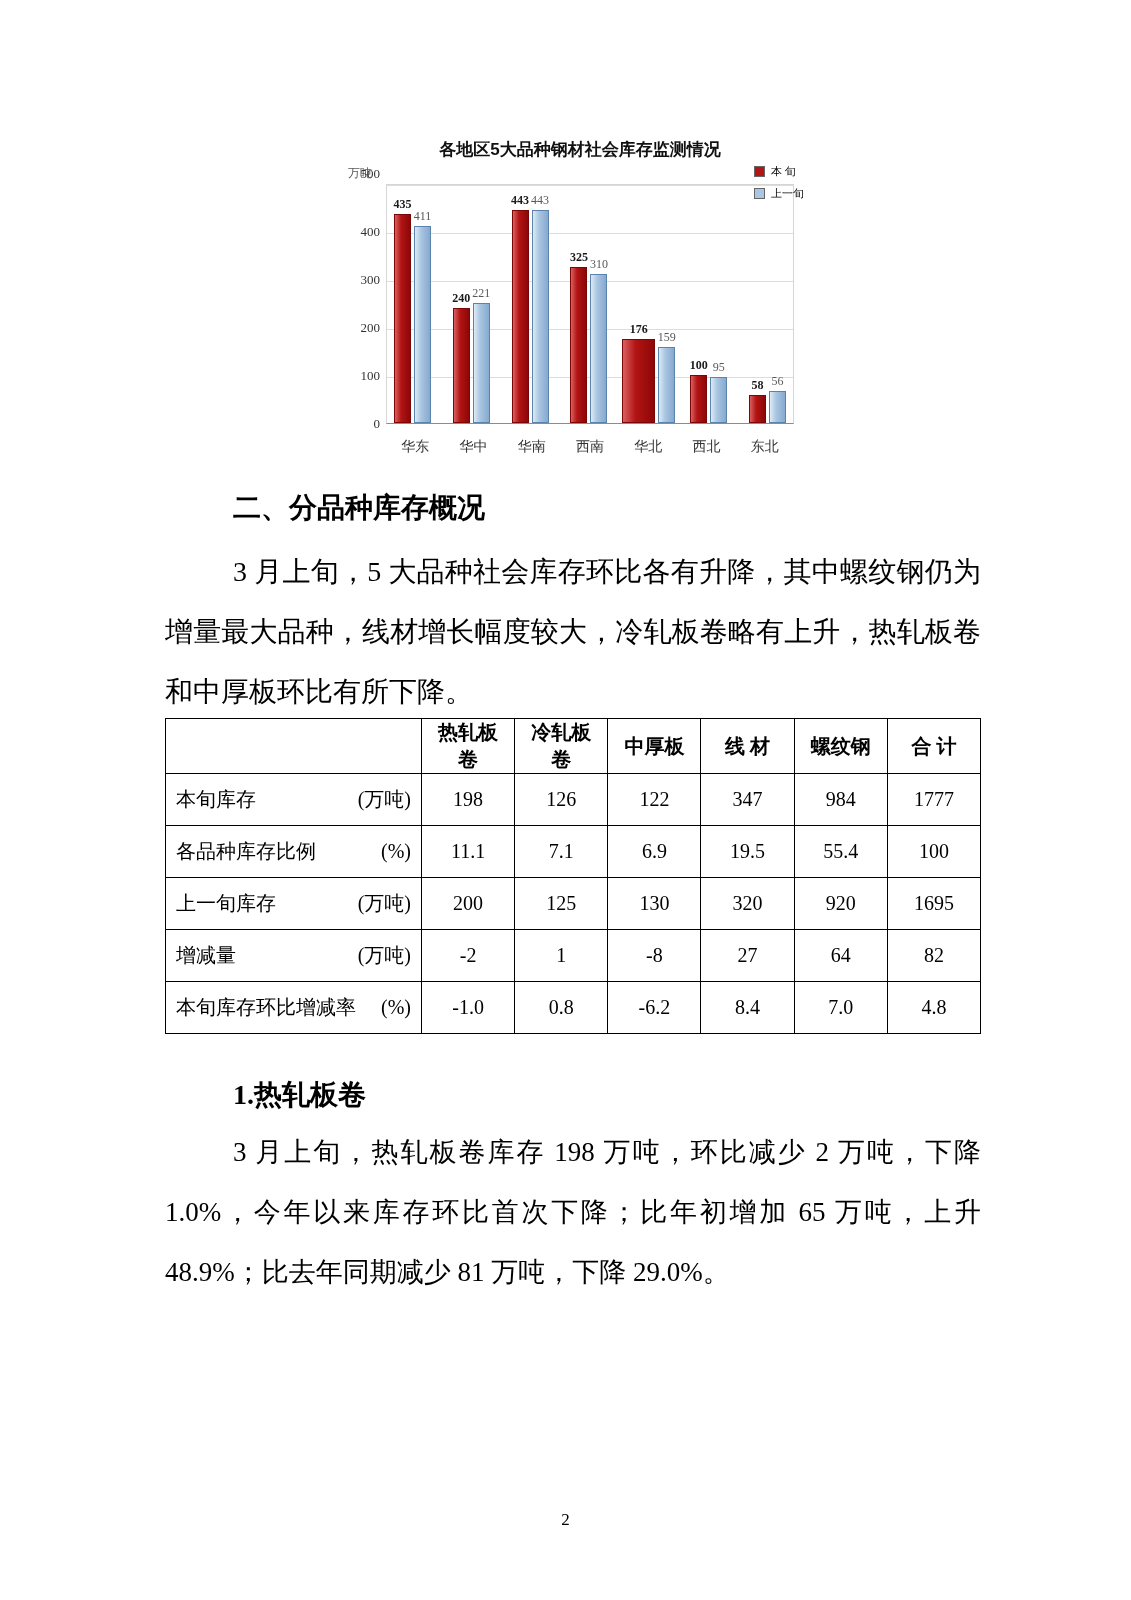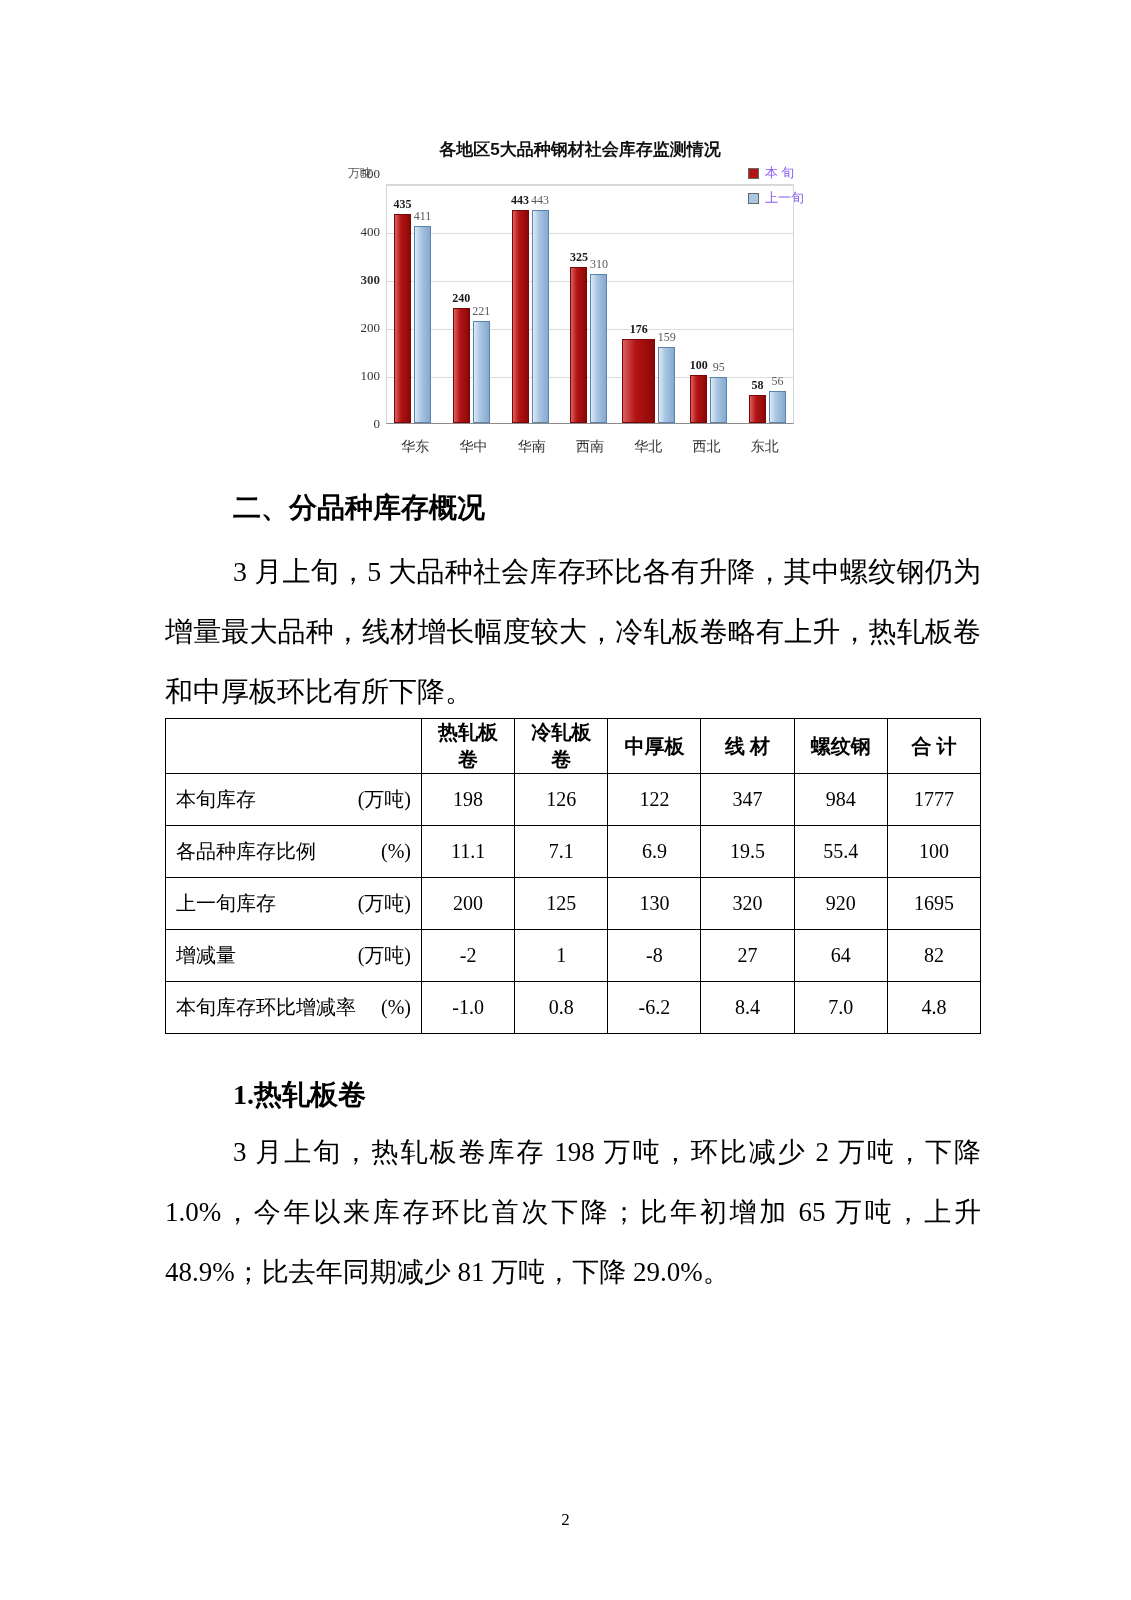--- a/index.html
+++ b/index.html
@@ -32,21 +32,21 @@
     position:absolute; bottom:calc(100% + 2px); left:50%; transform:translateX(-50%);
     font-size:12px; white-space:nowrap; font-family:"Liberation Serif","DejaVu Serif",serif;
   }
   .cur-label { font-weight:bold; color:#1a1a1a; }
   .prev-label { color:#595959; }
   .ytick { position:absolute; width:34px; left:6px; text-align:right; font-size:13px; color:#333; }
   .xticks { position:absolute; left:46px; top:300px; width:408px; display:flex; }
   .xtick { flex:1; text-align:center; font-size:14px; color:#333; }
   .legend {
     position:absolute; right:16px; top:26px; display:flex; flex-direction:column; gap:7px;
-    font-size:13px; color:#8b5cf6; background:rgba(255,255,255,0.0);
+    font-size:11px; color:#000000; background:rgba(255,255,255,0.0);
   }
   .legend-item { display:flex; align-items:center; gap:6px; }
   .swatch { width:11px; height:11px; border:1px solid #666; flex:0 0 auto; }
 
   
   .h2 { position:absolute; left:233px; top:489px; font-size:28px; font-weight:bold; line-height:38px; }
   .para-1 { position:absolute; left:165px; top:542px; width:816px; font-size:28px; line-height:60px; text-align:justify; text-indent:68px; }
   .h3 { position:absolute; left:233px; top:1076px; font-size:28px; font-weight:bold; line-height:38px; }
   .para-2 { position:absolute; left:165px; top:1122px; width:816px; font-size:27px; line-height:60px; text-align:justify; text-indent:68px; }
   .page-num { position:absolute; left:0; right:0; top:1510px; text-align:center; font-size:17px; }
@@ -87,21 +87,21 @@
             <div class="bar-wrap" style="height: 197.28px;">
               <div class="bar prev"></div>
               <div class="bar-label prev-label">411</div>
             </div>
           </div>
           <div class="bar-group">
             <div class="bar-wrap" style="height: 115.2px; padding-left: 12px;">
               <div class="bar cur"></div>
               <div class="bar-label cur-label">240</div>
             </div>
-            <div class="bar-wrap" style="height: 102px;">
+            <div class="bar-wrap" style="height: 120px;">
               <div class="bar prev"></div>
               <div class="bar-label prev-label">221</div>
             </div>
           </div>
           <div class="bar-group">
             <div class="bar-wrap" style="height: 212.64px;">
               <div class="bar cur"></div>
               <div class="bar-label cur-label">443</div>
             </div>
             <div class="bar-wrap" style="height: 212.64px;">
@@ -166,21 +166,21 @@
           <div>本  旬</div>
         </div>
         <div class="legend-item">
           <div class="swatch" style="background: rgb(169, 198, 226);"></div>
           <div>上一旬</div>
         </div>
       </div>
   <div class="ytick" style="top: 278px;">0</div>
       <div class="ytick" style="top: 230px;">100</div>
       <div class="ytick" style="top: 182px;">200</div>
-      <div class="ytick" style="top: 134px; font-weight: bold;">300</div>
+      <div class="ytick" style="top: 134px;">300</div>
       <div class="ytick" style="top: 86px;">400</div>
       <div class="ytick" style="top: 28px;">500</div>
     </div>
 
   <div class="h2">二、分品种库存概况</div>
   <div class="para-1">3 月上旬，5 大品种社会库存环比各有升降，其中螺纹钢仍为增量最大品种，线材增长幅度较大，冷轧板卷略有上升，热轧板卷和中厚板环比有所下降。</div>
 
   <table class="data-table">
     <colgroup>
       <col style="width:256px">

